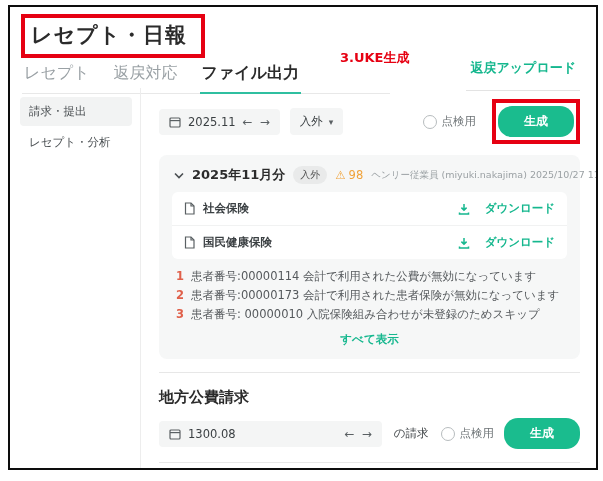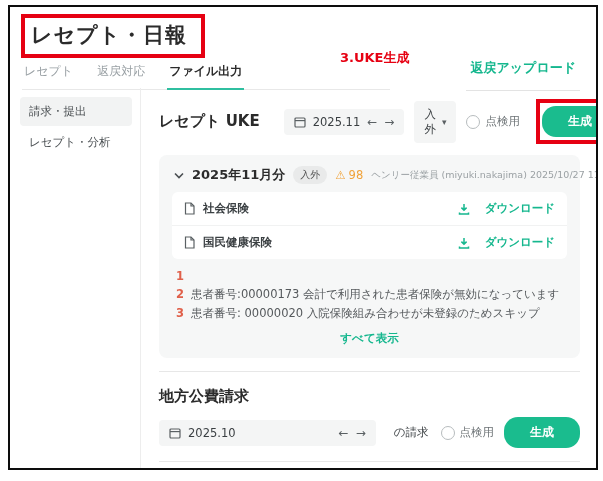--- a/index.html
+++ b/index.html
@@ -9,21 +9,21 @@
     border:2px solid #0d0d0d; background:#fff; overflow:hidden; }
   
   .title-box { position:absolute; left:11px; top:7px; border:4px solid #e60012;
     padding:3px 14px 5px 6px; background:#fff; }
   .title-box h1 { font-size:21px; font-weight:bold; color:#2b2b2b; letter-spacing:1px; white-space:nowrap; }
   .step-label { position:absolute; left:330px; top:42px; color:#e60012; font-size:13px; font-weight:bold; }
   .upload-wrap { position:absolute; right:16px; top:50px; border-bottom:1px solid #e3e3e3; padding:0 4px 13px 4px; }
   .upload-link { color:#15b78e; font-size:13px; font-weight:bold; text-decoration:none; cursor:pointer; white-space:nowrap; }
   .tabs { position:absolute; left:12px; top:56px; width:368px; display:flex; gap:24px;
     border-bottom:1px solid #e8e8e8; padding:0 0 9px 2px; }
-  .tab { font-size:12px; color:#9aa1a5; cursor:pointer; white-space:nowrap; position:relative; }
+  .tab { font-size:16px; color:#9aa1a5; cursor:pointer; white-space:nowrap; position:relative; }
   .tab.active { color:#2b2b2b; font-weight:bold; }
   .tab.active::after { content:""; position:absolute; left:-2px; right:-2px; bottom:-10px; height:2px; background:#2fbfa0; }
   
   .content { position:absolute; left:0; top:81px; right:0; bottom:0; display:flex; }
   .sidebar { width:131px; padding:9px 8px 14px 10px; border-right:1px solid #ededed; flex-shrink:0; }
   .side-item { font-size:11.5px; color:#4a4f52; padding:7px 9px; border-radius:4px; margin-bottom:2px; cursor:pointer; white-space:nowrap; }
   .side-item.selected { background:#f2f3f3; }
   .main { flex:1; padding:11px 16px 0 18px; overflow:hidden; }
   
   .row { display:flex; align-items:center; }
@@ -61,21 +61,21 @@
   .errors { padding:10px 4px 0 4px; }
   .err-row { display:flex; gap:7px; font-size:11.5px; margin-bottom:4px; }
   .err-num { color:#e0604a; font-weight:bold; }
   .err-msg { color:#55595c; }
   .show-all { text-align:center; color:#15b78e; font-size:11.5px; font-weight:bold; padding:6px 0 2px 0; cursor:pointer; }
   .divider { border:none; border-top:1px solid #e7e7e7; margin:13px 0 0 0; }
   .section-head { margin-top:15px; }
   .section-row { margin-top:11px; gap:10px; }
   .widebox { width:242px; }
   .widebox .spacer { flex:1; }
-  .suffix { font-size:11.5px; color:#3a3f42; white-space:nowrap; margin-left:8px; }
+  .suffix { font-size:11.5px; color:#3a3f42; white-space:nowrap; margin-left:2px; }
   svg { display:block; }
 </style>
 </head>
 <body>
 
 <div class="frame">
 
   <div class="title-box">
     <h1>レセプト・日報</h1>
   </div>
@@ -95,21 +95,20 @@
   <div class="content">
 
     <div class="sidebar">
       <div class="side-item selected">請求・提出</div>
       <div class="side-item">レセプト・分析</div>
     </div>
 
     <div class="main">
 
       <div class="row uke-row">
-        <div class="sec-title">レセプト UKE</div>
         <div class="pickbox">
           <span>
             <svg width="12" height="12" viewBox="0 0 12 12">
                 <rect x="1" y="2" width="10" height="9" rx="1" fill="none" stroke="#5a6063" stroke-width="1.2"></rect>
                 <line x1="1" y1="4.6" x2="11" y2="4.6" stroke="#5a6063" stroke-width="1.2"></line>
               </svg>
           </span>
           <span>2025.11</span>
           <span class="arrow">←</span>
           <span class="arrow">→</span>
@@ -181,46 +180,47 @@
                   </svg>
               </span>
               <span>ダウンロード</span>
             </span>
           </div>
         </div>
 
         <div class="errors">
           <div class="err-row">
             <span class="err-num">1</span>
+            <span class="err-msg">患者番号:00000114 会計で利用された公費が無効になっています</span>
           </div>
           <div class="err-row">
             <span class="err-num">2</span>
             <span class="err-msg">患者番号:00000173 会計で利用された患者保険が無効になっています</span>
           </div>
           <div class="err-row">
             <span class="err-num">3</span>
-            <span class="err-msg">患者番号: 00000020 入院保険組み合わせが未登録のためスキップ</span>
+            <span class="err-msg">患者番号: 00000010 入院保険組み合わせが未登録のためスキップ</span>
           </div>
         </div>
 
         <div class="show-all">すべて表示</div>
       </div>
 
       <hr class="divider">
 
       <div class="sec-title section-head">地方公費請求</div>
       <div class="row section-row">
         <div class="pickbox widebox">
           <span>
             <svg width="12" height="12" viewBox="0 0 12 12">
                 <rect x="1" y="2" width="10" height="9" rx="1" fill="none" stroke="#5a6063" stroke-width="1.2"></rect>
                 <line x1="1" y1="4.6" x2="11" y2="4.6" stroke="#5a6063" stroke-width="1.2"></line>
               </svg>
           </span>
-          <span>2025.10</span>
+          <span>1300.08</span>
           <span class="spacer"></span>
           <span class="arrow">←</span>
           <span class="arrow">→</span>
         </div>
         <span class="suffix">の請求</span>
         <div class="radio-wrap">
           <span class="radio"></span>
           <span class="radio-label">点検用</span>
         </div>
         <button class="btn" style="margin-left:auto;">生成</button>

